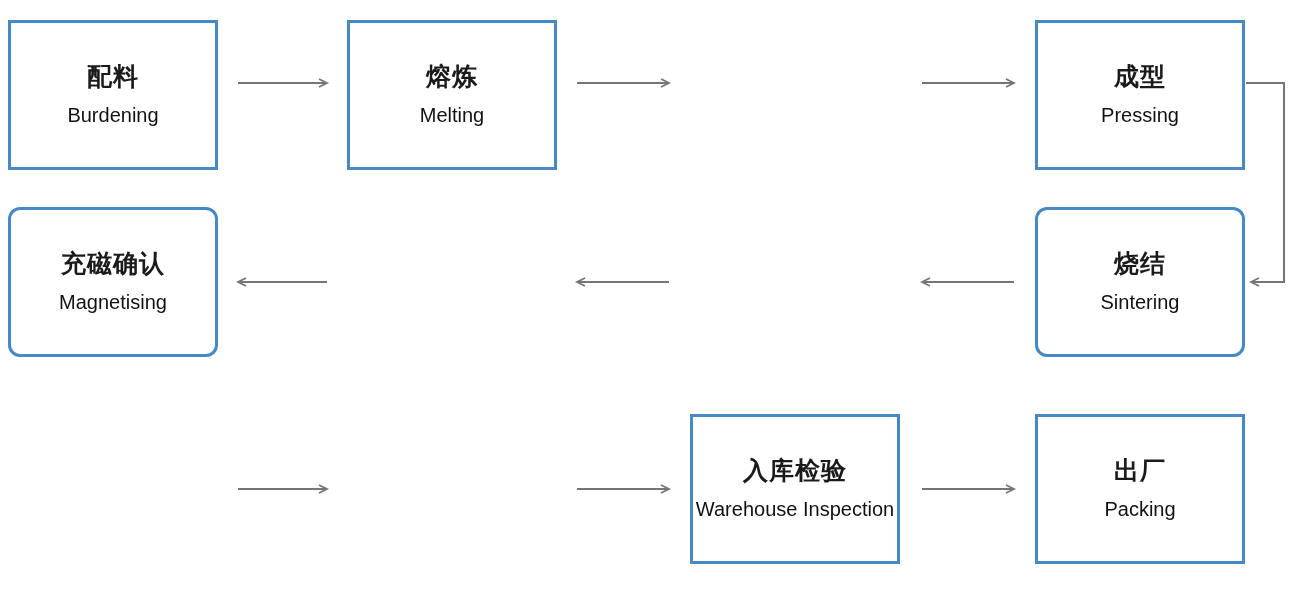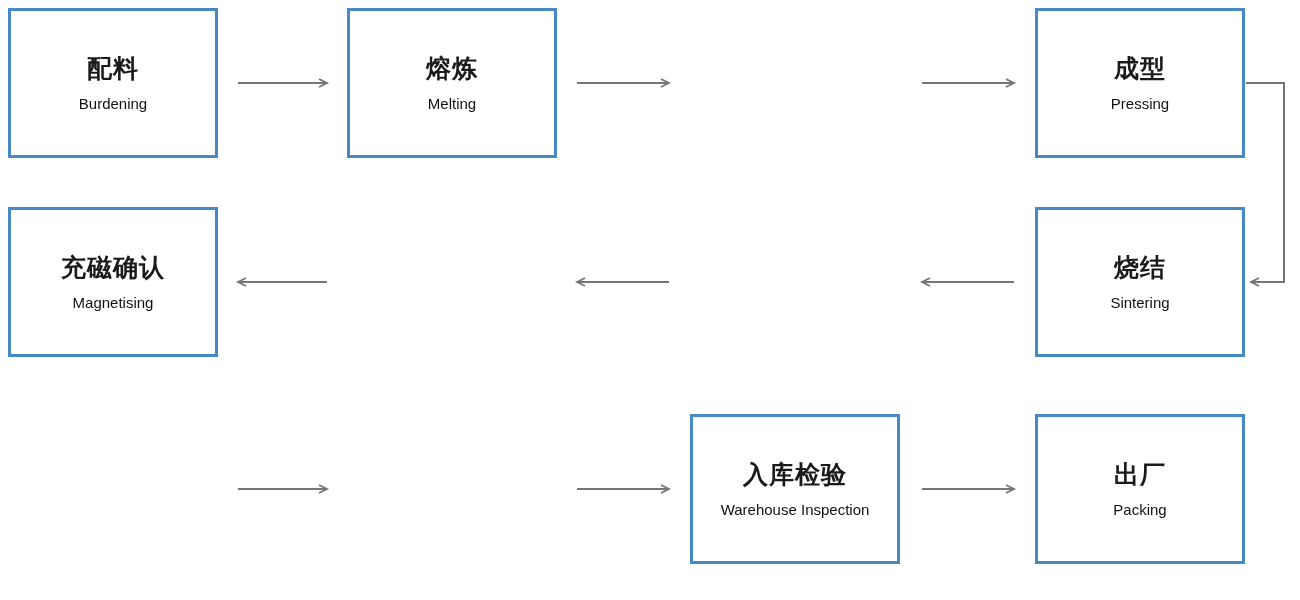--- a/index.html
+++ b/index.html
@@ -38,30 +38,30 @@
   .step-title {
     font-size: 25px;
     line-height: 1.2;
     font-weight: 600;
     color: #1a1a1a;
     letter-spacing: 1px;
     white-space: nowrap;
   }
 
   .step-subtitle {
-    font-size: 15px;
+    font-size: 20px;
     line-height: 1.4;
     font-weight: 400;
     color: #111111;
     white-space: nowrap;
   }
 
   
-  .r1 { top: 8px; }
-  .r2 { top: 207px; }
+  .r1 { top: 20px; }
+  .r2 { top: 207px; border-radius: 12px; }
   .r3 { top: 414px; }
   .c1 { left: 8px; }
   .c2 { left: 347px; }
   .c3 { left: 690px; }
   .c4 { left: 1035px; }
 </style>
 </head>
 <body>
 
 <div class="canvas">

